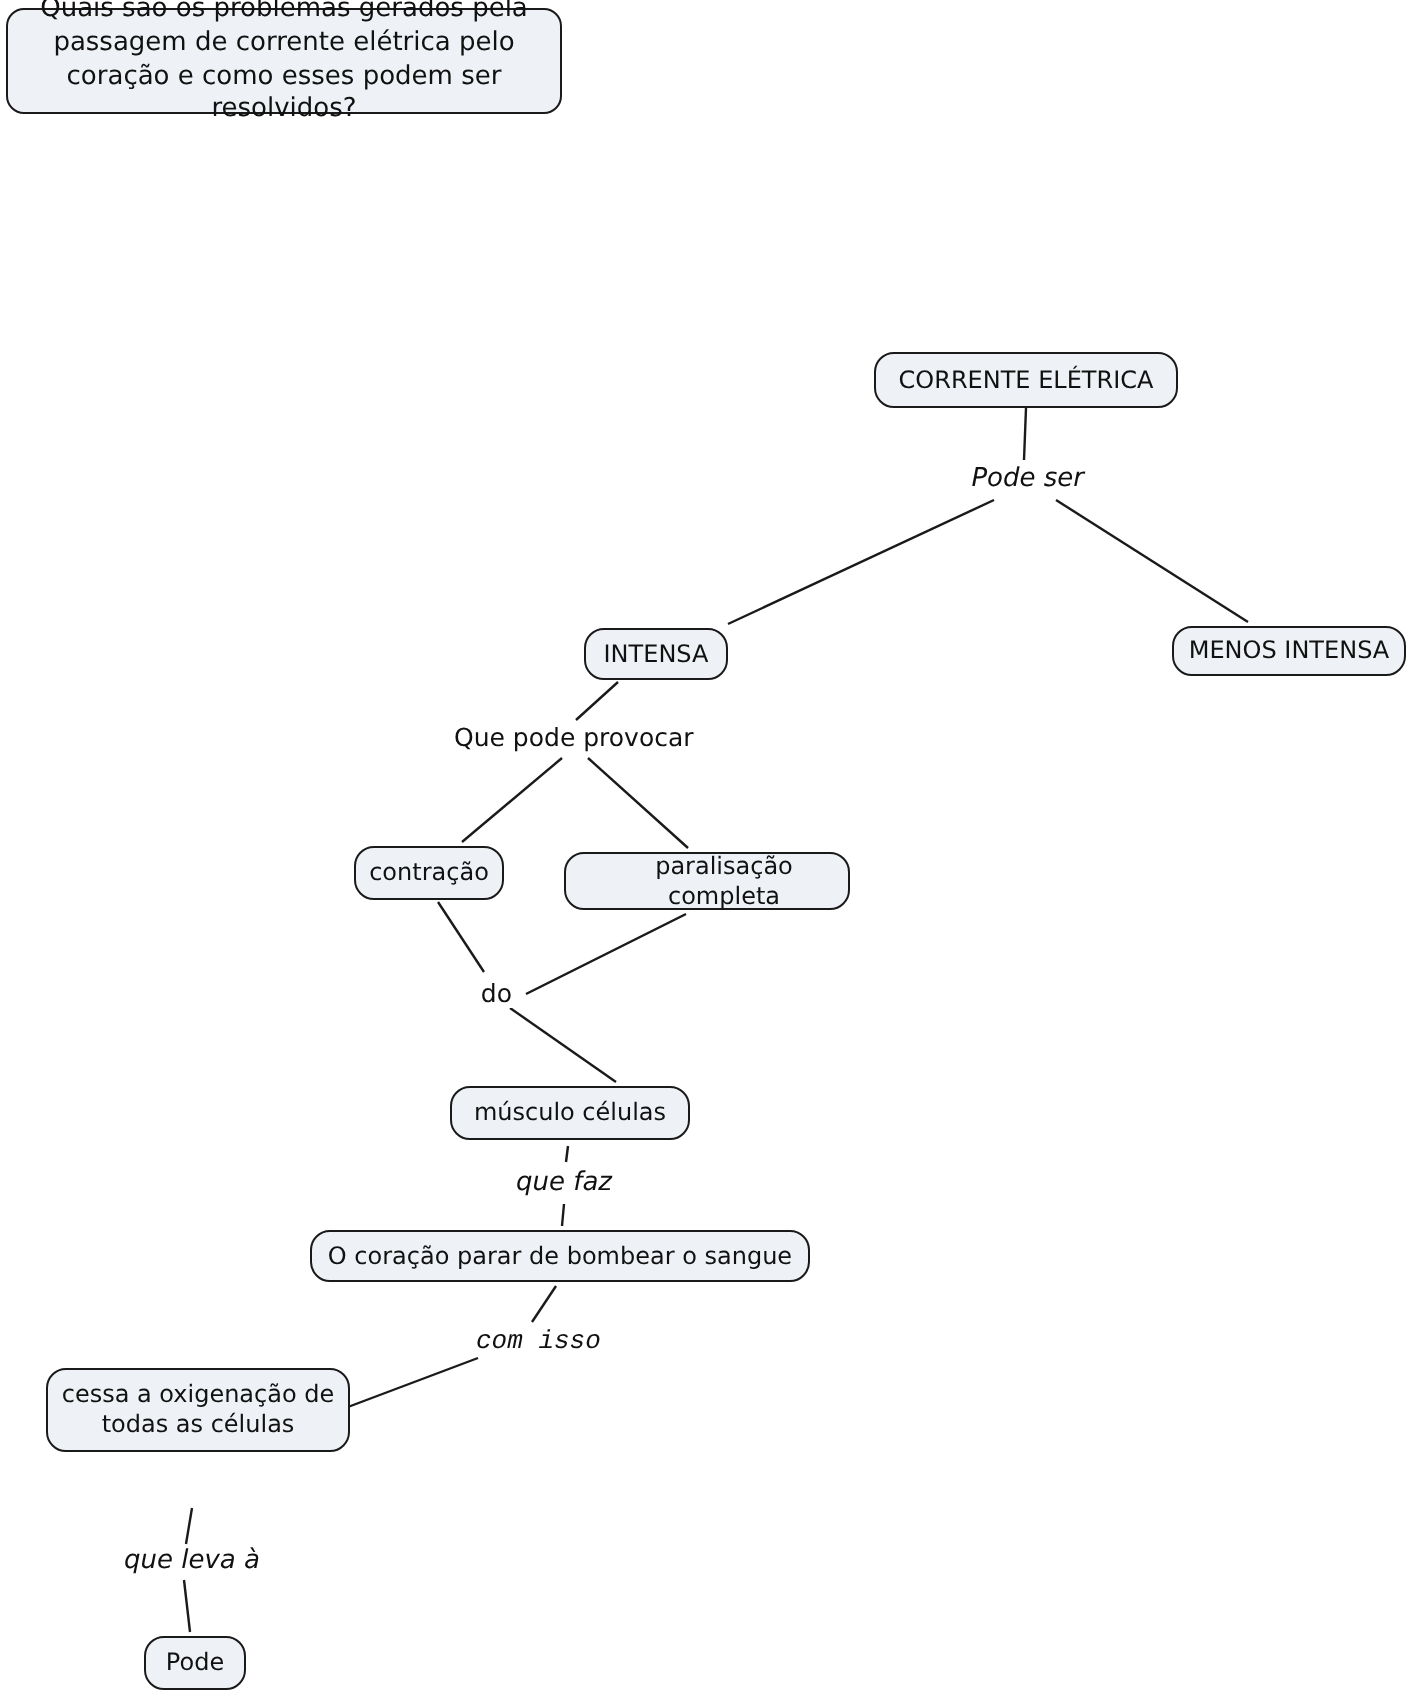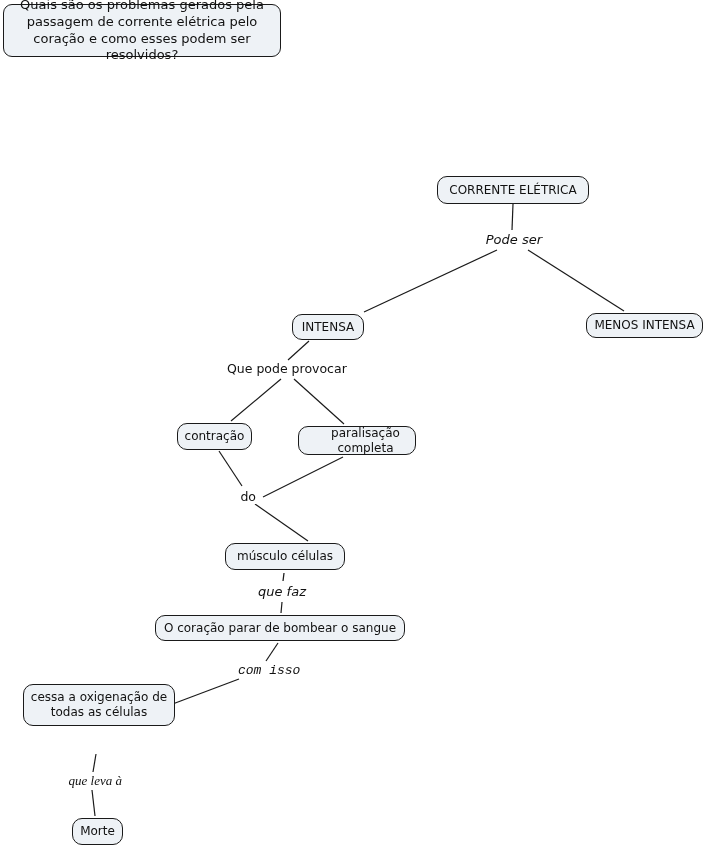--- a/index.html
+++ b/index.html
@@ -103,31 +103,31 @@
   <div class="link-label hand" style="left:482px;top:232px;width:60px;">Pode ser</div>
 
   <div class="node" style="left:292px;top:314px;width:72px;height:26px;">INTENSA</div>
 
   <div class="node" style="left:586px;top:313px;width:117px;height:25px;">MENOS INTENSA</div>
 
   <div class="link-label" style="left:227px;top:361px;width:118px;">Que pode provocar</div>
 
   <div class="node" style="left:177px;top:423px;width:75px;height:27px;">contração</div>
 
-  <div class="node" style="left:298px;top:426px;width:118px;height:29px;padding-left:23px;">paralisação completa</div>
+  <div class="node" style="left:282px;top:426px;width:143px;height:29px;padding-left:23px;">paralisação completa</div>
 
   <div class="link-label" style="left:234px;top:489px;width:22px;">do</div>
 
   <div class="node" style="left:225px;top:543px;width:120px;height:27px;">músculo células</div>
 
   <div class="link-label hand" style="left:258px;top:584px;width:48px;">que faz</div>
 
   <div class="node" style="left:155px;top:615px;width:250px;height:26px;">O coração parar de bombear o sangue</div>
 
   <div class="link-label hand" style="left:238px;top:663px;width:52px;font-family:Liberation Mono, monospace;">com isso</div>
 
   <div class="node" style="left:23px;top:684px;width:152px;height:42px;">cessa a oxigenação de todas as células</div>
 
-  <div class="link-label hand" style="left:62px;top:773px;width:60px;font-family:Liberation Serif, serif;">que leva à</div>
+  <div class="link-label hand" style="left:62px;top:773px;width:60px;">que leva à</div>
 
-  <div class="node" style="left:72px;top:818px;width:51px;height:27px;">Morte</div>
+  <div class="node" style="left:72px;top:818px;width:51px;height:27px;">Pode</div>
 
 </div>
 
 </body></html>

